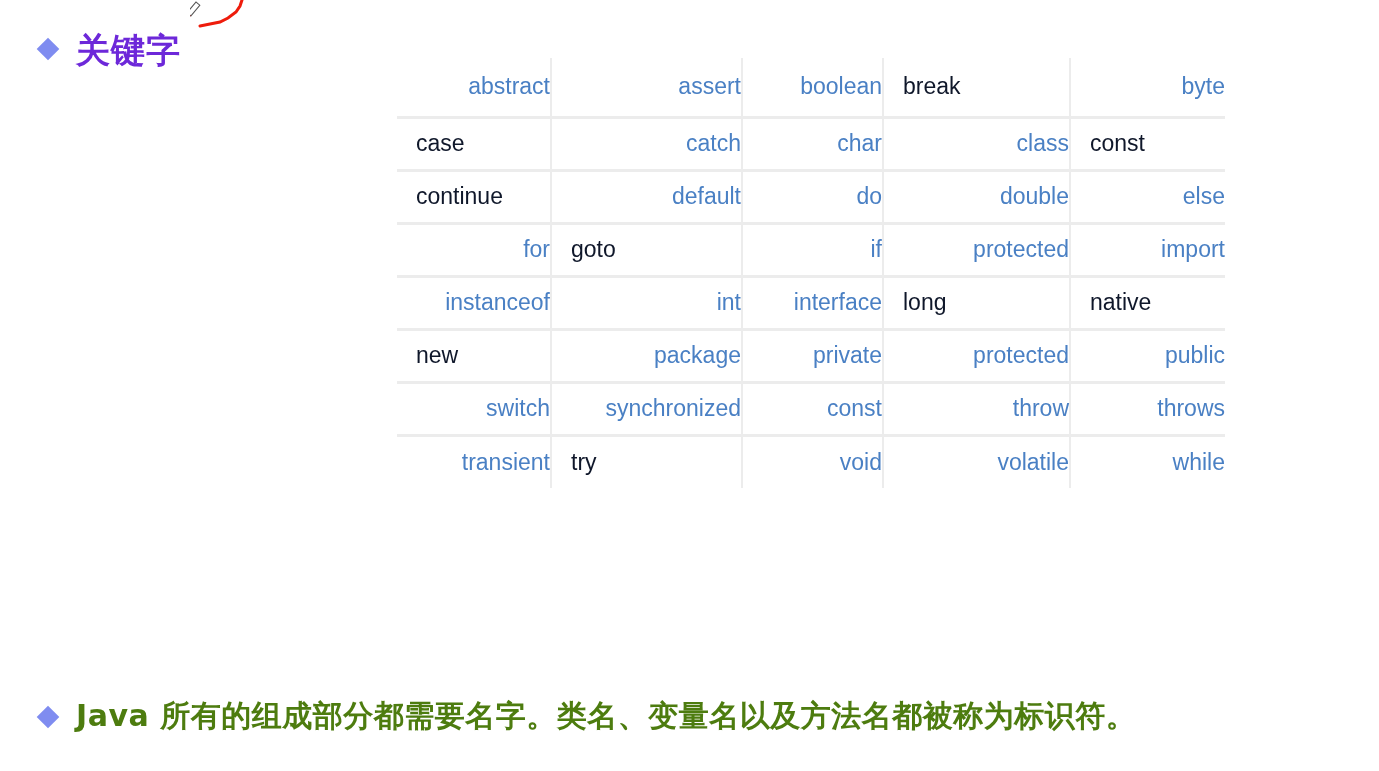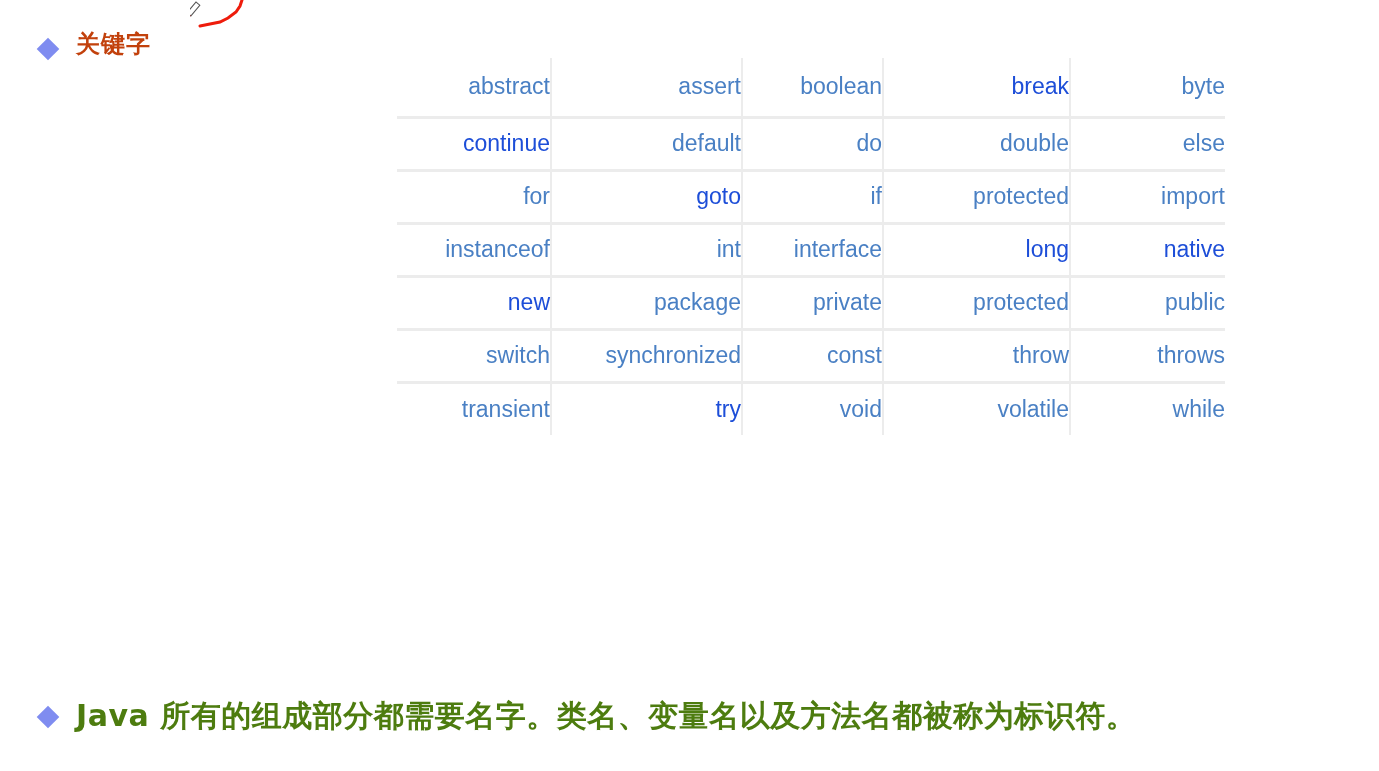--- a/index.html
+++ b/index.html
@@ -18,23 +18,23 @@
       position: absolute;
       width: 16px;
       height: 16px;
       background: #7f8cf0;
       transform: rotate(45deg);
     }
     .heading {
       position: absolute;
       left: 76px;
       top: 28px;
-      font-size: 24px;
+      font-size: 34px;
       font-weight: bold;
-      color: #c2410c;
+      color: #6d28d9;
       font-family: "DejaVu Sans", sans-serif;
       letter-spacing: 1px;
     }
     .scribble {
       position: absolute;
       left: 190px;
       top: 0;
       width: 70px;
       height: 32px;
     }
@@ -55,21 +55,21 @@
     }
     .kw-table tr:first-child td { height: 59px; }
     .kw-table tr:last-child td { border-bottom: none; margin-top: 16px; }
     .kw-table td:last-child { border-right: none; }
     .kw-table col.c1 { width: 154px; }
     .kw-table col.c2 { width: 191px; }
     .kw-table col.c3 { width: 141px; }
     .kw-table col.c4 { width: 187px; }
     .kw-table col.c5 { width: 155px; }
     .kw-blue { color: #4a80c4; text-align: right; }
-    .kw-dark { color: #1d4ed8; text-align: right; }
+    .kw-dark { color: #0f172a; }
     .footnote {
       position: absolute;
       left: 76px;
       top: 696px;
       font-size: 30px;
       font-weight: bold;
       color: #4d7c0f;
       font-family: "DejaVu Sans", sans-serif;
       white-space: nowrap;
       letter-spacing: 0.5px;
@@ -97,20 +97,27 @@
       <col class="c4">
       <col class="c5">
   </colgroup>
   <tbody id="kw-body">
       <tr>
         <td class="kw-blue">abstract</td>
         <td class="kw-blue">assert</td>
         <td class="kw-blue">boolean</td>
         <td class="kw-dark">break</td>
         <td class="kw-blue">byte</td>
+      </tr>
+      <tr>
+        <td class="kw-dark">case</td>
+        <td class="kw-blue">catch</td>
+        <td class="kw-blue">char</td>
+        <td class="kw-blue">class</td>
+        <td class="kw-dark">const</td>
       </tr>
       <tr>
         <td class="kw-dark">continue</td>
         <td class="kw-blue">default</td>
         <td class="kw-blue">do</td>
         <td class="kw-blue">double</td>
         <td class="kw-blue">else</td>
       </tr>
       <tr>
         <td class="kw-blue">for</td>

